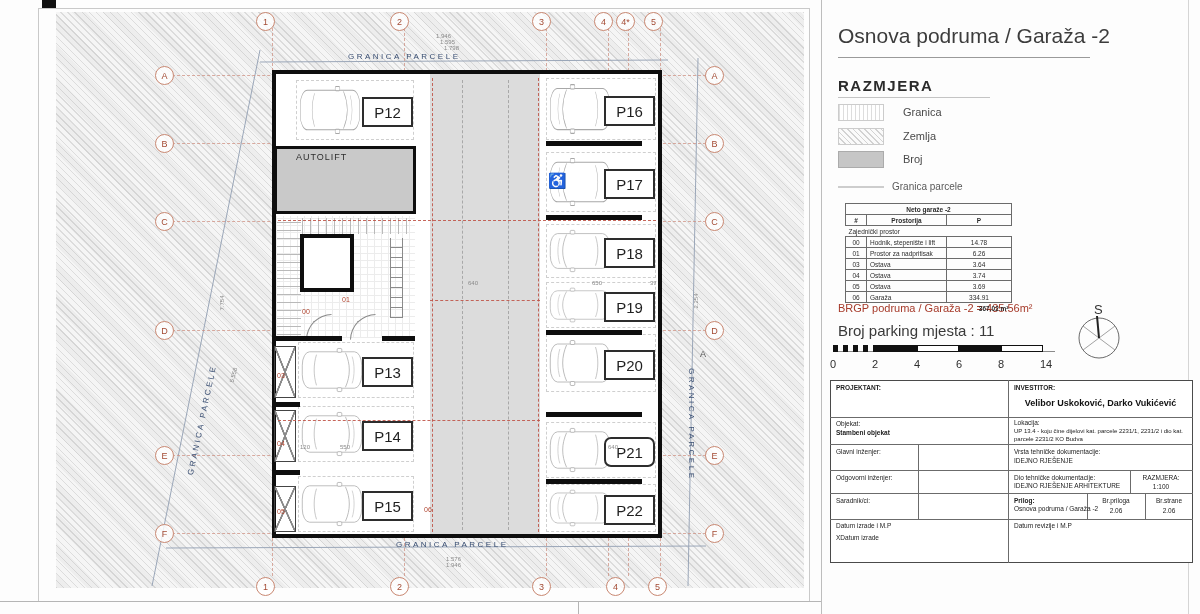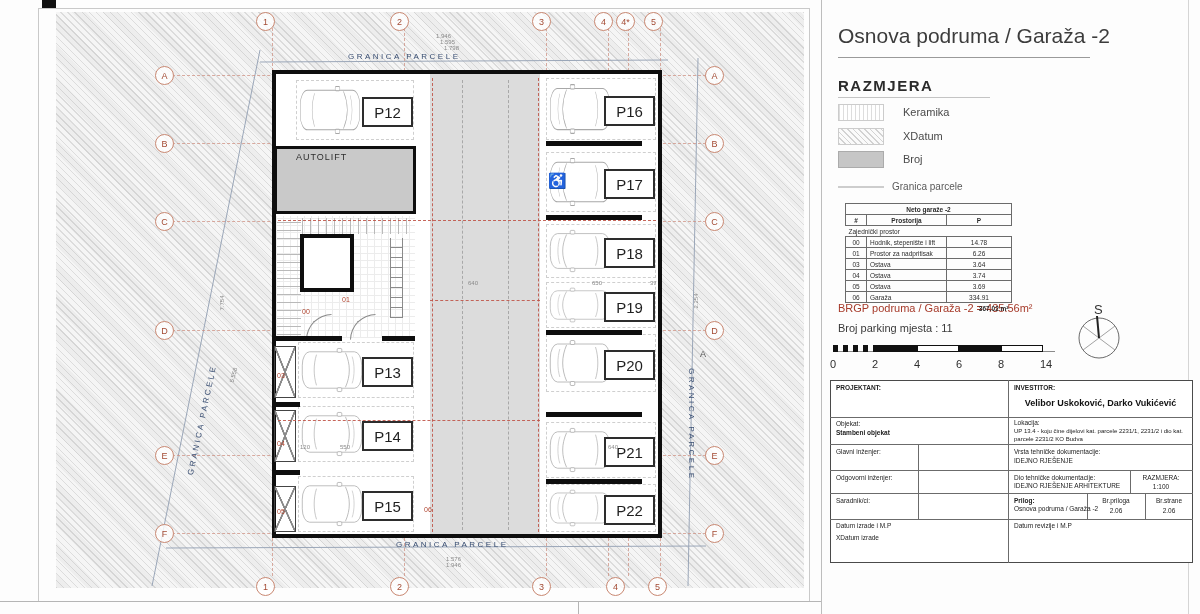--- a/index.html
+++ b/index.html
@@ -68,21 +68,21 @@
   .tbl{left:845px;top:203px;width:167px;border-collapse:collapse;font-size:6.5px;color:#2c2c2c;z-index:2;position:absolute;}
   .tbl td,.tbl th{border:1px solid #6b6b6b;padding:1px 3px;height:8px;}
   .tbl .noborder{border:none;}
   .tbl .ttl{text-align:center;font-weight:bold;}
   .tbl .num{text-align:center;}
   .tbl .pval{text-align:center;width:58px;}
   .tbl .hashcol{width:14px;text-align:center;}
   .tbl .sect{border-left:none;border-right:none;}
   .tbl .total{text-align:right;font-weight:bold;border:none;border-top:1px solid #6b6b6b;}
   .brgp{left:838px;top:302px;font-size:11px;color:#a63a2a;}
-  .parkcount{left:838px;top:322px;font-size:11px;color:#3a3a3a;}
+  .parkcount{left:838px;top:322px;font-size:15px;color:#3a3a3a;}
   
   .scalebase{left:833px;top:351px;width:222px;height:1px;background:#8a8a8a;}
   .seg{top:345px;height:7px;box-sizing:border-box;z-index:2;}
   .seg-black{background:#111;}
   .seg-white{background:#fff;border:1px solid #111;}
   .seg-check{background-image:repeating-linear-gradient(90deg,#111 0 5px,transparent 5px 10px);}
   .scaletick{top:358px;font-size:11px;color:#2e2e2e;z-index:2;}
   
   .tb-outer{left:830px;top:380px;width:363px;height:183px;border:1.5px solid #4a4a4a;box-sizing:border-box;background:#fff;z-index:2;}
   .tbl-line{background:#6b6b6b;z-index:3;}
@@ -353,21 +353,21 @@
     <div class="abs labelbox" style="left: 604px; top: 350px; width: 47px; height: 26px;">P20</div>
     <div class="abs stall" style="left: 546px; top: 422px; width: 110px; height: 56px;"></div>
     <div class="abs car" style="left: 549px; top: 427px; width: 62px; height: 46px;"><svg width="100%" height="100%" viewBox="0 0 120 48" preserveAspectRatio="none" style="transform:scaleX(-1)">
         <rect x="2.5" y="5" width="115" height="38" rx="14" fill="#fff" stroke="#a8a8a8"></rect>
         <path d="M86 6 C96 18 96 30 86 42" stroke="#a8a8a8" fill="none"></path>
         <path d="M30 8 C24 18 24 30 30 40" stroke="#b4b4b4" fill="none"></path>
         <path d="M99 10 C104 18 104 30 99 38" stroke="#c4c4c4" fill="none"></path>
         <rect x="70" y="1.5" width="9" height="4" rx="1.5" fill="#fff" stroke="#a8a8a8"></rect>
         <rect x="70" y="42.5" width="9" height="4" rx="1.5" fill="#fff" stroke="#a8a8a8"></rect>
       </svg></div>
-    <div class="abs labelbox" style="left: 604px; top: 437px; width: 47px; height: 26px;">P21</div>
+    <div class="abs labelbox" style="left: 604px; top: 437px; width: 47px; height: 26px; border-radius: 7px;">P21</div>
     <div class="abs stall" style="left: 546px; top: 484px; width: 110px; height: 48px;"></div>
     <div class="abs car" style="left: 549px; top: 489px; width: 62px; height: 38px;"><svg width="100%" height="100%" viewBox="0 0 120 48" preserveAspectRatio="none" style="transform:scaleX(-1)">
         <rect x="2.5" y="5" width="115" height="38" rx="14" fill="#fff" stroke="#a8a8a8"></rect>
         <path d="M86 6 C96 18 96 30 86 42" stroke="#a8a8a8" fill="none"></path>
         <path d="M30 8 C24 18 24 30 30 40" stroke="#b4b4b4" fill="none"></path>
         <path d="M99 10 C104 18 104 30 99 38" stroke="#c4c4c4" fill="none"></path>
         <rect x="70" y="1.5" width="9" height="4" rx="1.5" fill="#fff" stroke="#a8a8a8"></rect>
         <rect x="70" y="42.5" width="9" height="4" rx="1.5" fill="#fff" stroke="#a8a8a8"></rect>
       </svg></div>
     <div class="abs labelbox" style="left: 604px; top: 495px; width: 47px; height: 26px;">P22</div>
@@ -409,23 +409,23 @@
     <div class="abs dimtext" style="left: 608px; top: 444px;">640</div>
     <div class="abs dimtext" style="left: 214px; top: 300px; transform: rotate(-90deg);">7.754</div>
     <div class="abs dimtext" style="left: 226px; top: 372px; transform: rotate(-75deg);">5.558</div>
     <div class="abs dimtext" style="left: 688px; top: 298px; transform: rotate(-90deg);">2.254</div>
     <div class="abs granica" style="left: 348px; top: 52px;">GRANICA PARCELE</div>
     <div class="abs granica" style="left: 396px; top: 540px;">GRANICA PARCELE</div>
     <div class="abs granica" style="left: 186px; top: 474px; transform: rotate(-78deg); transform-origin: left top;">GRANICA PARCELE</div>
     <div class="abs granica" style="left: 696px; top: 368px; transform: rotate(90deg); transform-origin: left top;">GRANICA PARCELE</div>
     <div class="abs sectmark" style="left: 700px; top: 349px;">A</div>
     <div class="abs sw sw-keramika" style="left: 838px; top: 104px;"></div>
-    <div class="abs legend-label" style="left: 903px; top: 106px;">Keramika</div>
+    <div class="abs legend-label" style="left: 903px; top: 106px;">Granica</div>
     <div class="abs sw sw-zemlja" style="left: 838px; top: 128px;"></div>
-    <div class="abs legend-label" style="left: 903px; top: 130px;">XDatum</div>
+    <div class="abs legend-label" style="left: 903px; top: 130px;">Zemlja</div>
     <div class="abs sw sw-beton" style="left: 838px; top: 151px;"></div>
     <div class="abs legend-label" style="left: 903px; top: 153px;">Broj</div>
     <div class="abs seg seg-check" style="left: 833px; width: 42px;"></div>
     <div class="abs seg seg-black" style="left: 875px; width: 42px;"></div>
     <div class="abs seg seg-white" style="left: 917px; width: 42px;"></div>
     <div class="abs seg seg-black" style="left: 959px; width: 42px;"></div>
     <div class="abs seg seg-white" style="left: 1001px; width: 42px;"></div>
     <div class="abs scaletick" style="left: 830px;">0</div>
     <div class="abs scaletick" style="left: 872px;">2</div>
     <div class="abs scaletick" style="left: 914px;">4</div>

